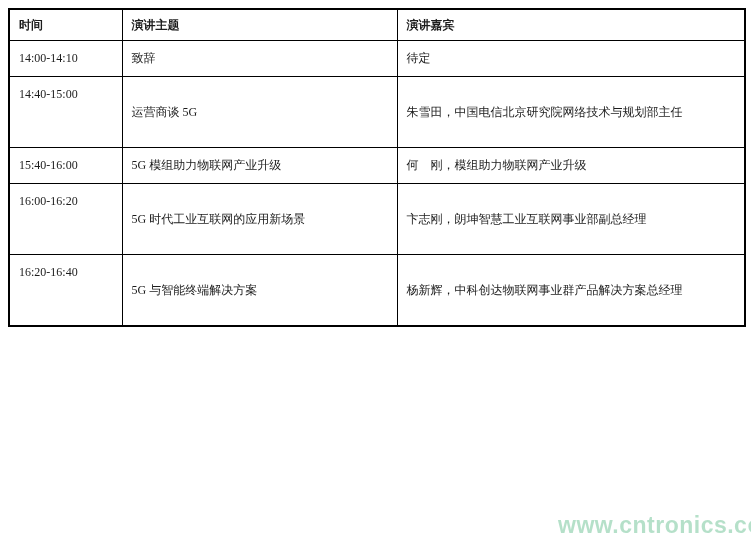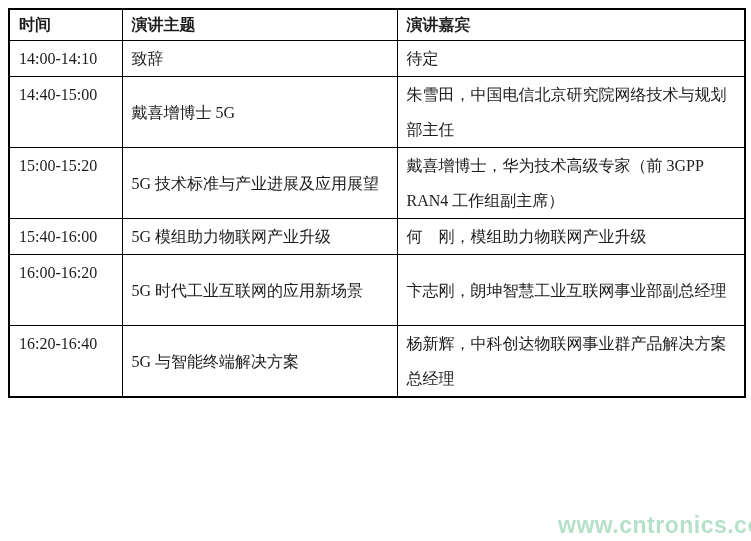--- a/index.html
+++ b/index.html
@@ -40,21 +40,21 @@
     table-layout: fixed;
     border: 2px solid #000000;
     background: transparent;
   }
   col.c-time    { width: 113px; }
   col.c-topic   { width: 275px; }
   col.c-speaker { width: 348px; }
   th, td {
     border: 1px solid #000000;
     padding: 0 9px;
-    font-size: 16px;
+    font-size: 12px;
     color: #1c1c1c;
     background: transparent;
     overflow: hidden;
   }
   th {
     height: 30px;
     text-align: left;
     font-weight: bold;
     vertical-align: middle;
   }
@@ -92,27 +92,22 @@
       </tr>
     </thead>
     <tbody>
       <tr class="single">
         <td class="time">14:00-14:10</td>
         <td class="topic">致辞</td>
         <td class="speaker">待定</td>
       </tr>
       <tr class="double">
         <td class="time">14:40-15:00</td>
-        <td class="topic">戴喜增博士 5G</td>
+        <td class="topic">运营商谈 5G</td>
         <td class="speaker">朱雪田，中国电信北京研究院网络技术与规划部主任</td>
-      </tr>
-      <tr class="double">
-        <td class="time">15:00-15:20</td>
-        <td class="topic">5G 技术标准与产业进展及应用展望</td>
-        <td class="speaker">戴喜增博士，华为技术高级专家（前 3GPP RAN4 工作组副主席）</td>
       </tr>
       <tr class="single">
         <td class="time">15:40-16:00</td>
         <td class="topic">5G 模组助力物联网产业升级</td>
         <td class="speaker">何　刚，模组助力物联网产业升级</td>
       </tr>
       <tr class="double">
         <td class="time">16:00-16:20</td>
         <td class="topic">5G 时代工业互联网的应用新场景</td>
         <td class="speaker">卞志刚，朗坤智慧工业互联网事业部副总经理</td>

